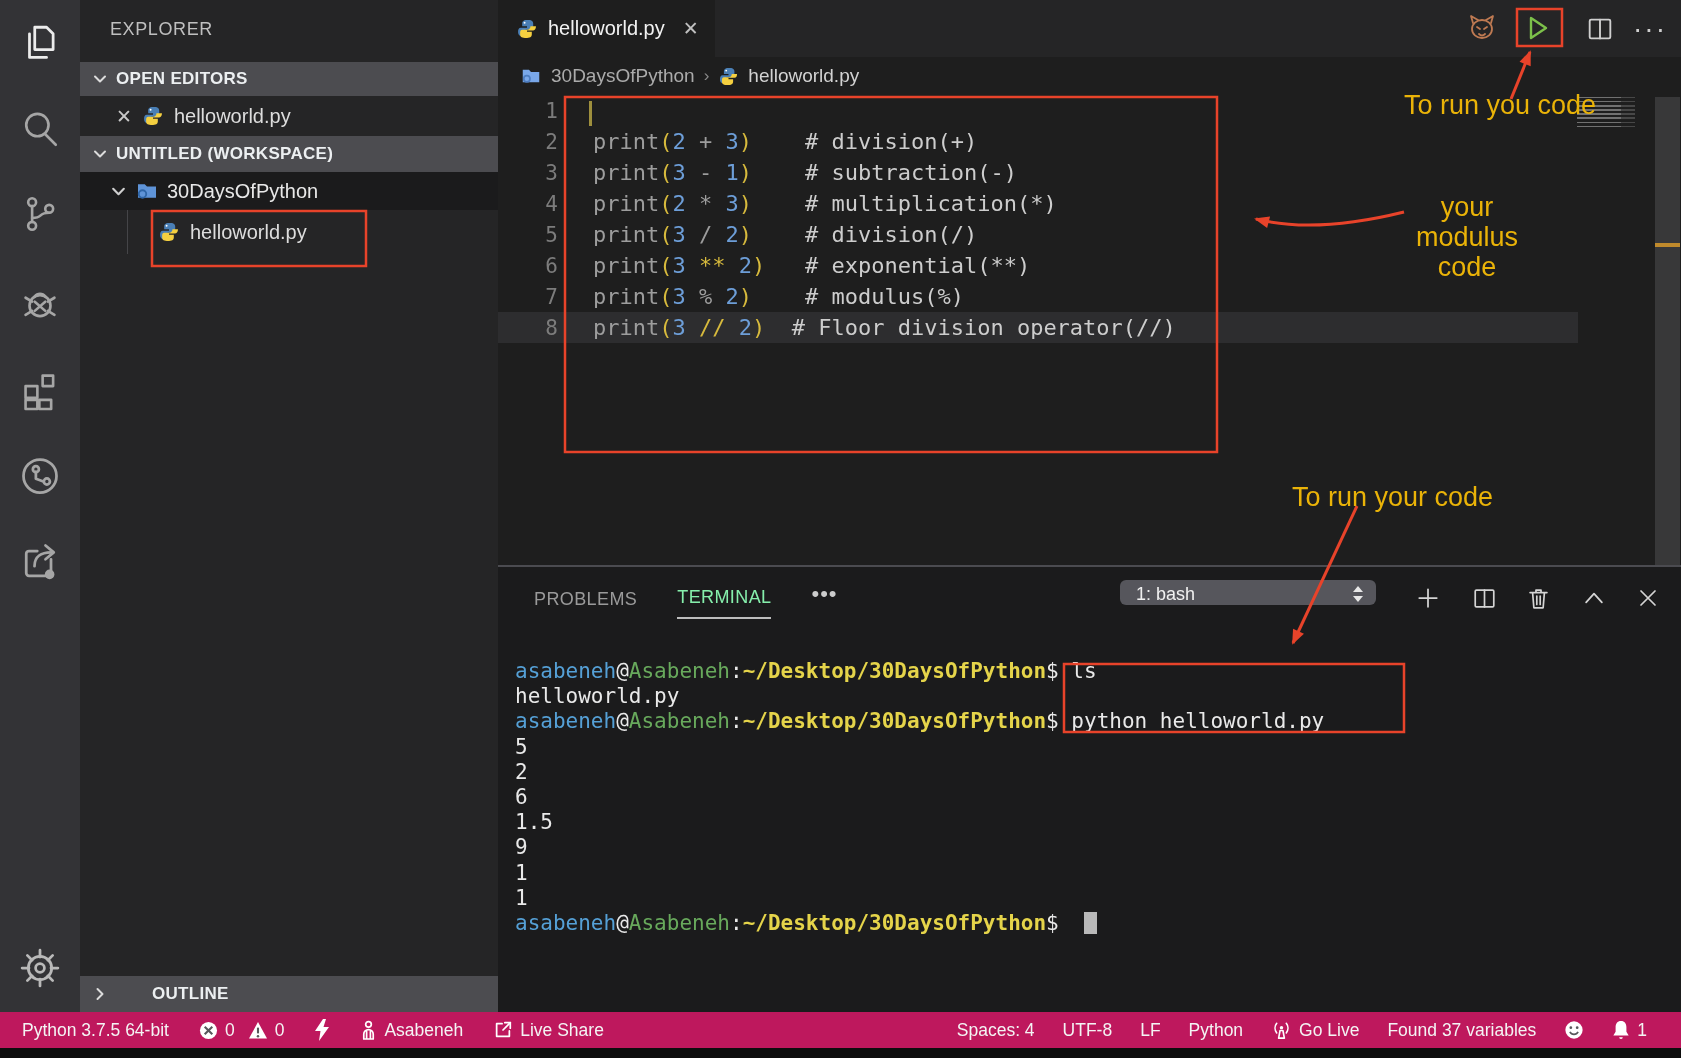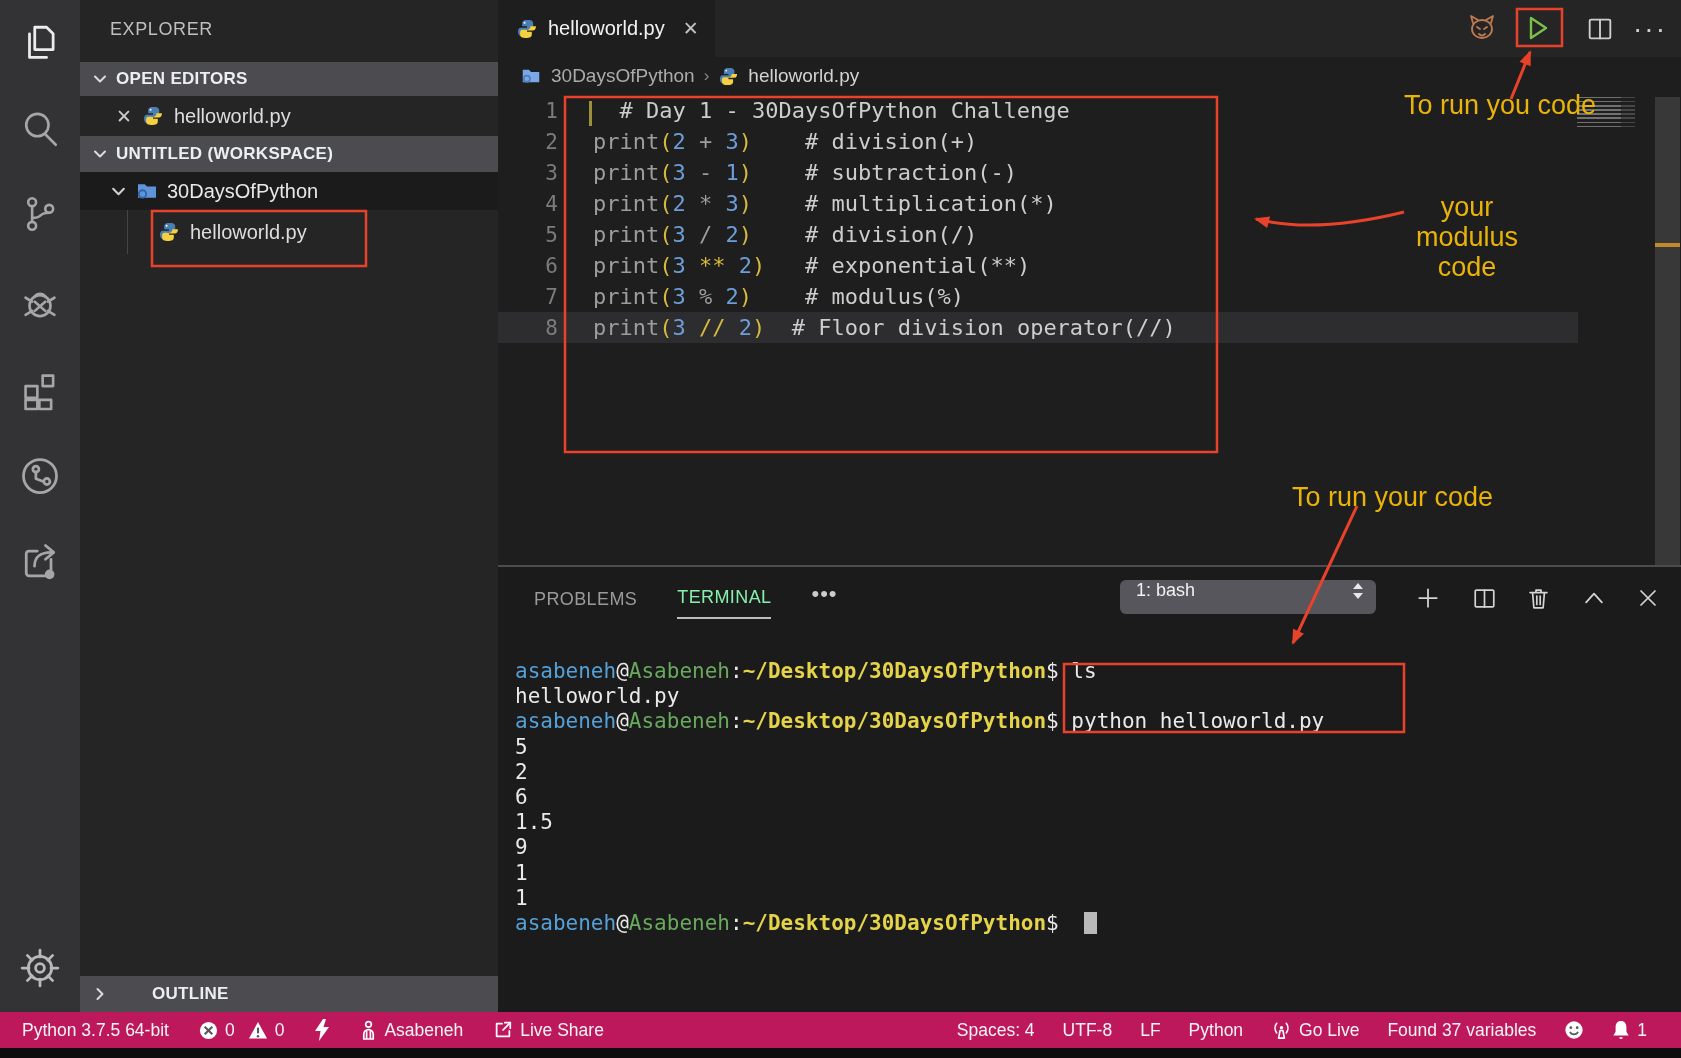--- a/index.html
+++ b/index.html
@@ -59,21 +59,21 @@
   #scrollbar { position:absolute; left:1157px; top:97px; width:25px; height:468px; background:rgba(125,125,130,.28); cursor:pointer; }
   #ruler-marker { position:absolute; left:0; top:146px; width:25px; height:4px; background:#c08a2c; }
 
   
   #panel { position:absolute; left:498px; top:565px; width:1183px; height:483px; background:#1b1b1c; border-top:2px solid #4b4b50; }
   #panel-tabs { position:absolute; left:36px; top:14px; display:flex; gap:40px; align-items:flex-end; }
   .panel-tab { font-size:18px; letter-spacing:.4px; padding-bottom:9px; cursor:pointer; }
   #tab-problems { color:#9a9a9a; }
   #tab-terminal { color:#86efac; border-bottom:2px solid #bdbdbd; }
   #panel-dots { font-size:22px; color:#cccccc; padding-bottom:12px; letter-spacing:1px; cursor:pointer; }
-  #term-dropdown { position:absolute; left:622px; top:13px; width:256px; height:34px; background:#56565c; border-radius:6px; display:flex; align-items:flex-start; font-size:18px; color:#f1f1f1; padding:0 10px 0 16px; cursor:pointer; }
+  #term-dropdown { position:absolute; left:622px; top:13px; width:256px; height:25px; background:#56565c; border-radius:6px; display:flex; align-items:flex-end; font-size:18px; color:#f1f1f1; padding:0 10px 0 16px; cursor:pointer; }
   #term-dropdown .dd-label { flex:1; }
   .panel-ico { position:absolute; top:14px; width:36px; height:34px; display:flex; align-items:center; justify-content:center; cursor:pointer; }
   #p-plus{left:912px;} #p-split{left:968px;} #p-trash{left:1022px;} #p-up{left:1078px;} #p-close{left:1132px;}
 
   #terminal-lines { position:absolute; left:17px; top:64px; font-family:"DejaVu Sans Mono", monospace; font-size:21px; line-height:25.2px; white-space:pre;margin-top:28px; }
   .t-user{color:#55a0d6} .t-host{color:#68a95c} .t-path{color:#e5d44a; font-weight:bold} .t-plain{color:#e9e9e9} .t-cmd{color:#e9e9e9}
   #term-cursor { display:inline-block; width:13px; height:22px; background:#b9b9b9; vertical-align:-4px; margin-left:13px; }
 
   
   #status-bar { position:absolute; left:0; top:1012px; width:1681px; height:36px; background:#be185d; display:flex; align-items:center; justify-content:space-between; font-size:17.5px; color:#f4f4f4; z-index:6; }
@@ -274,21 +274,21 @@
     <span class="bc-sep">›</span>
     <svg width="21" height="21" viewBox="0 0 32 32">
         <path d="M16 3 c-6 0 -7 3 -7 5 v4 h7 v2 H7 c-3 0 -4 3 -4 6 s1 6 4 6 h3 v-4 c0 -3 2 -5 5 -5 h7 c2 0 3 -2 3 -4 V8 c0 -2 -1 -5 -7 -5 z" fill="#4a7fb5"></path>
         <path d="M16 29 c6 0 7 -3 7 -5 v-4 h-7 v-2 h9 c3 0 4 -3 4 -6 0 0 0 0 0 0 h-8 c0 3 -2 5 -5 5 h-7 c-2 0 -3 2 -3 4 v3 c0 2 1 5 7 5 z" fill="#f5d040"></path>
         <circle cx="12.5" cy="7" r="1.4" fill="#ffffff"></circle>
       </svg>
     <span class="bc-file">helloworld.py</span>
   </div>
 
   <div id="code-area">
-      <div class="code-line"><span class="ln">1</span><span class="code"><span class="tk-pl">  </span><span class="tk-cm"># Day 1 - 30DaysOfPython Challenge</span></span></div>
+      <div class="code-line"><span class="ln">1</span><span class="code"><span class="tk-pl">  </span></span></div>
       <div class="code-line"><span class="ln">2</span><span class="code"><span class="tk-fn">print</span><span class="tk-br">(</span><span class="tk-num">2</span><span class="tk-op"> + </span><span class="tk-num">3</span><span class="tk-br">)</span><span class="tk-pl">    </span><span class="tk-cm"># division(+)</span></span></div>
       <div class="code-line"><span class="ln">3</span><span class="code"><span class="tk-fn">print</span><span class="tk-br">(</span><span class="tk-num">3</span><span class="tk-op"> - </span><span class="tk-num">1</span><span class="tk-br">)</span><span class="tk-pl">    </span><span class="tk-cm"># subtraction(-)</span></span></div>
       <div class="code-line"><span class="ln">4</span><span class="code"><span class="tk-fn">print</span><span class="tk-br">(</span><span class="tk-num">2</span><span class="tk-op"> * </span><span class="tk-num">3</span><span class="tk-br">)</span><span class="tk-pl">    </span><span class="tk-cm"># multiplication(*)</span></span></div>
       <div class="code-line"><span class="ln">5</span><span class="code"><span class="tk-fn">print</span><span class="tk-br">(</span><span class="tk-num">3</span><span class="tk-op"> / </span><span class="tk-num">2</span><span class="tk-br">)</span><span class="tk-pl">    </span><span class="tk-cm"># division(/)</span></span></div>
       <div class="code-line"><span class="ln">6</span><span class="code"><span class="tk-fn">print</span><span class="tk-br">(</span><span class="tk-num">3</span><span class="tk-opg"> ** </span><span class="tk-num">2</span><span class="tk-br">)</span><span class="tk-pl">   </span><span class="tk-cm"># exponential(**)</span></span></div>
       <div class="code-line"><span class="ln">7</span><span class="code"><span class="tk-fn">print</span><span class="tk-br">(</span><span class="tk-num">3</span><span class="tk-op"> % </span><span class="tk-num">2</span><span class="tk-br">)</span><span class="tk-pl">    </span><span class="tk-cm"># modulus(%)</span></span></div>
       <div class="code-line current"><span class="ln">8</span><span class="code"><span class="tk-fn">print</span><span class="tk-br">(</span><span class="tk-num">3</span><span class="tk-opg"> // </span><span class="tk-num">2</span><span class="tk-br">)</span><span class="tk-pl">  </span><span class="tk-cm"># Floor division operator(//)</span></span></div>
     </div>
   <div id="editor-cursor"></div>
 

